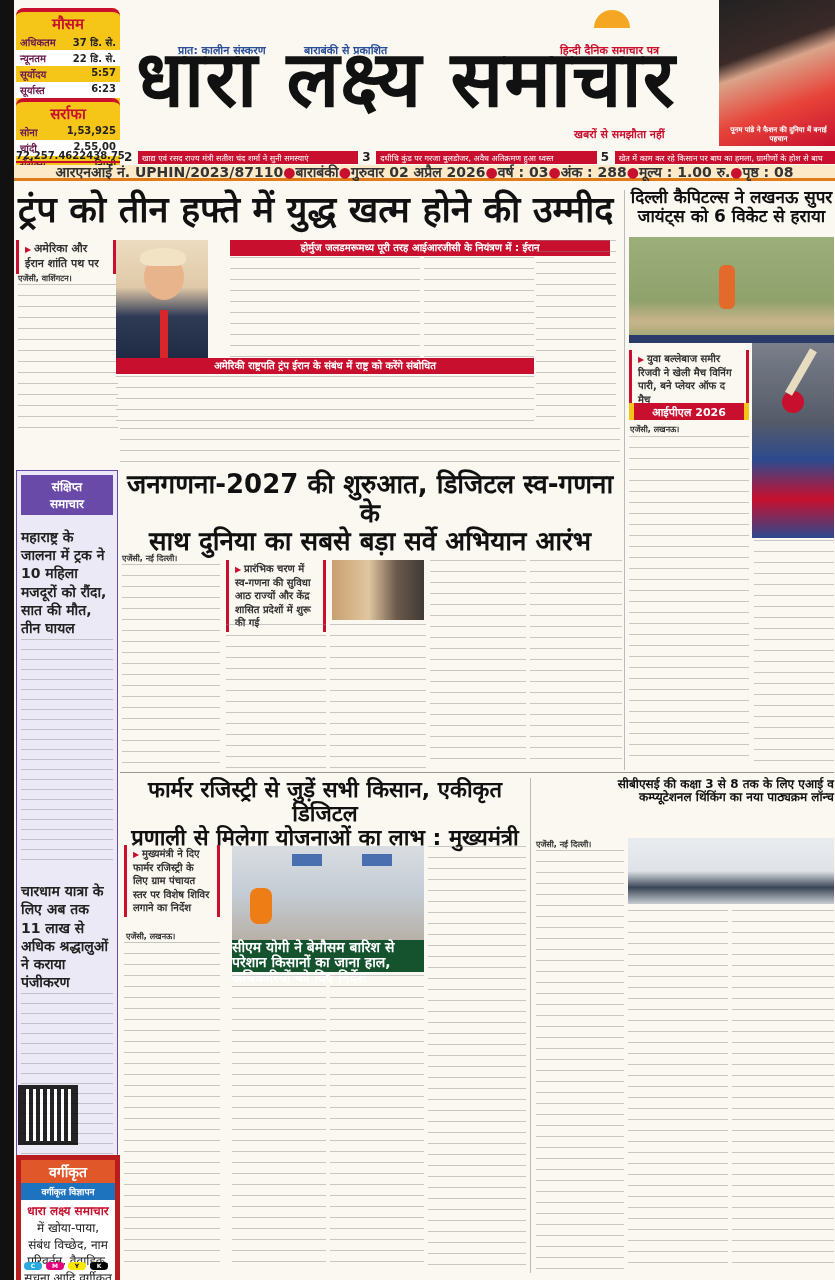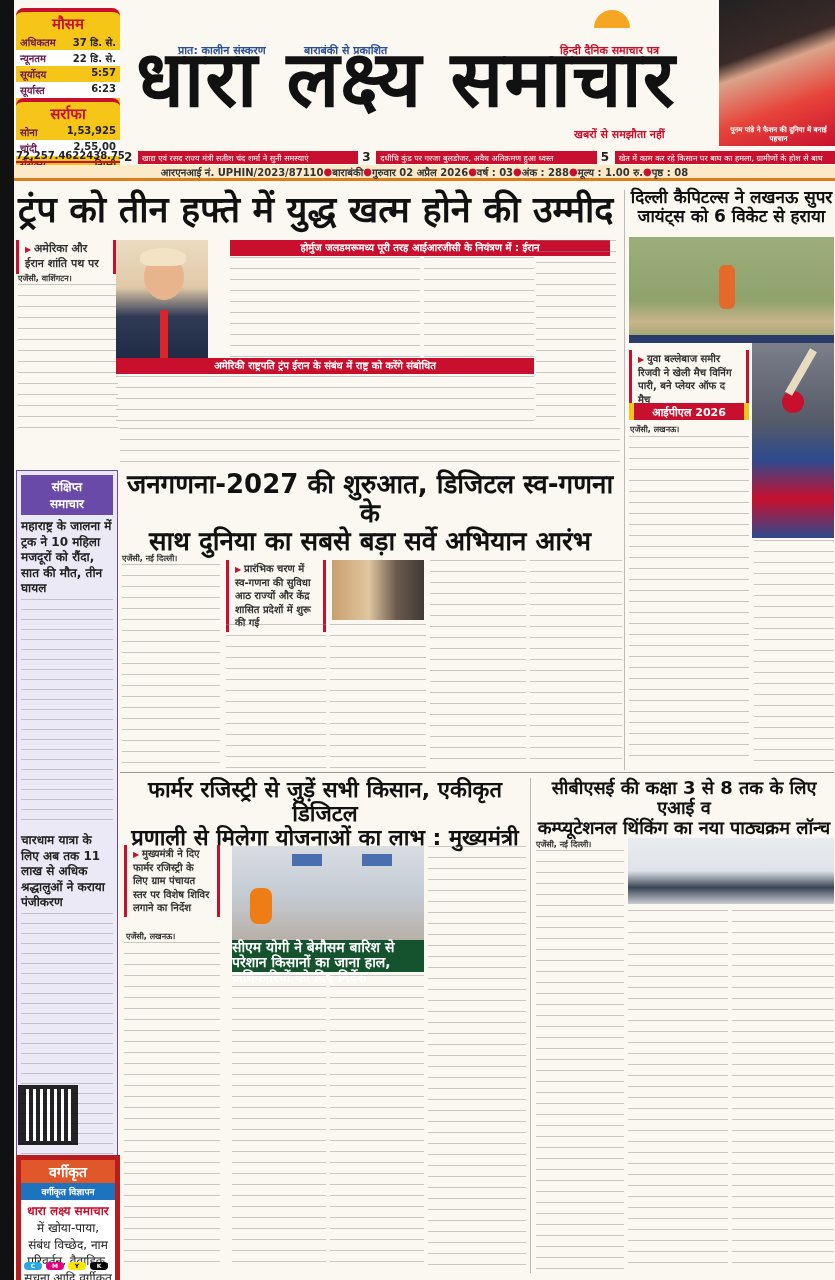--- a/index.html
+++ b/index.html
@@ -17,35 +17,35 @@
 .small-blue{color:#2a4f9a;font-size:11px;font-weight:bold}
 .mast-title{position:absolute;left:122px;top:40px;font-size:78px;font-weight:900;letter-spacing:1px;color:#111;font-family:"DejaVu Sans",sans-serif;line-height:1}
 .sun{position:absolute;left:580px;top:10px;width:36px;height:18px;background:#f5a623;border-radius:36px 36px 0 0}
 .tagline{position:absolute;left:432px;top:124px;font-size:11px;color:#c8102e;font-weight:bold}
 .photo-girl{position:absolute;left:705px;top:0;width:116px;height:146px;background:linear-gradient(160deg,#222 0%,#3a2a28 35%,#d9a48a 45%,#e7443a 70%,#c8102e 100%)}
 .girl-cap{position:absolute;left:712px;top:125px;width:105px;font-size:7px;color:#fff;text-align:center;font-weight:bold}
 .teasers{position:absolute;left:110px;top:150px;width:711px;height:14px;display:flex;gap:4px;align-items:center}
 .teaser{display:flex;align-items:center;gap:2px;flex:1}
 .teaser .num{font-weight:bold;font-size:12px;color:#222;width:12px}
 .teaser .txt{background:#c8102e;color:#fff;font-size:8px;padding:1px 4px;flex:1;white-space:nowrap;overflow:hidden}
-.dateline{position:absolute;left:0;top:165px;width:821px;height:16px;background:#fce9c8;border-bottom:3px solid #e07b1a;font-size:10px;font-weight:bold;color:#333;display:flex;justify-content:center;align-items:center;gap:0}
+.dateline{position:absolute;left:0;top:165px;width:821px;height:16px;background:#fce9c8;border-bottom:3px solid #e07b1a;font-size:14px;font-weight:bold;color:#333;display:flex;justify-content:center;align-items:center;gap:0}
 .dateline .dot{color:#c8102e}
 
 .h1{position:absolute;font-weight:bold;color:#111;line-height:1.1}
 .redbar{position:absolute;background:#c8102e;color:#fff;font-weight:bold;text-align:center;font-size:10px;line-height:16px}
 .orangebar{position:absolute;background:#14532d;color:#fff;font-weight:bold;text-align:left;font-size:14px;line-height:15px}
 .textcol{position:absolute;font-size:7px;color:#555;line-height:11px;overflow:hidden;text-align:justify}
 .textcol .fill{background:repeating-linear-gradient(180deg,#8a8a8a 0 1px,transparent 1px 11px);height:100%;opacity:.45}
 .sidehl{position:absolute;border-left:3px solid #c8102e;border-right:3px solid #c8102e;padding:2px 6px;font-size:11px;font-weight:bold;color:#333;line-height:1.35}
 .sidehl .tri{color:#c8102e;font-size:8px}
 .dateline-small{position:absolute;font-size:8px;color:#333;font-weight:bold}
 .img{position:absolute;overflow:hidden}
 .brief{position:absolute;left:2px;top:470px;width:102px;height:690px;background:#ece9f6;border:1px solid #6a4aa8}
 .brief .hdr{background:#6a4aa8;color:#fff;text-align:center;font-weight:bold;font-size:12px;padding:3px 16px;margin:4px 4px 2px 4px}
-.brief h4{font-size:12px;color:#222;margin:4px 4px 2px 4px;line-height:1.3}
+.brief h4{font-size:14px;color:#222;margin:13px 4px 2px 4px;line-height:1.3}
 .brief .t{margin:0 4px;height:80px;background:repeating-linear-gradient(180deg,#9a9a9a 0 1px,transparent 1px 10px);opacity:.5}
 .cls-box{position:absolute;left:2px;top:1155px;width:104px;border:5px solid #b91c1c;background:#fff}
 .cls-box .h{background:#e0572a;color:#fff;text-align:center;font-weight:bold;font-size:14px;padding:2px 0}
 .cls-box .s{background:#1e73be;color:#fff;text-align:center;font-size:9px;font-weight:bold;padding:2px 0}
 .cls-box .b{font-size:12px;color:#222;text-align:center;padding:3px 3px;line-height:1.4}
 .cls-box .b .red{color:#c8102e;font-weight:bold}
 .reg{position:absolute;left:10px;top:1262px;display:flex;gap:4px}
 .reg span{display:inline-block;width:18px;height:8px;border-radius:4px;font-size:6px;text-align:center;line-height:8px;font-weight:bold}
 .qr{position:absolute;left:4px;top:1085px;width:60px;height:60px;background:
  repeating-linear-gradient(90deg,#000 0 4px,#fff 4px 7px),#fff;opacity:.85;border:4px solid #000}
@@ -237,21 +237,21 @@
       <div class="fill"></div>
     </div>
   <div class="textcol" style="left:316px;top:975px;width:94px;height:295px">
       <div class="fill"></div>
     </div>
   <div class="textcol" style="left:414px;top:846px;width:98px;height:424px">
       <div class="fill"></div>
     </div>
   <div class="vline" style="left:516px;top:778px;height:495px"></div>
 
-  <div class="h1" style="left:520px;top:778px;width:300px;font-size:18px;text-align:center">
+  <div class="h1" style="left:520px;top:778px;width:300px;font-size:12px;text-align:right">
     <div>सीबीएसई की कक्षा 3 से 8 तक के लिए एआई व</div>
     <div>कम्प्यूटेशनल थिंकिंग का नया पाठ्यक्रम लॉन्च</div>
   </div>
   <div class="dateline-small" style="left:522px;top:838px">एजेंसी, नई दिल्ली।</div>
   <div class="textcol" style="left:522px;top:850px;width:88px;height:420px">
       <div class="fill"></div>
     </div>
   <div class="img" style="left:614px;top:838px;width:206px;height:66px;background:linear-gradient(180deg,#e9ecef 0%,#dfe3e8 50%,#3a4656 75%,#c8ccd2 100%)"></div>
   <div class="textcol" style="left:614px;top:910px;width:100px;height:360px">
       <div class="fill"></div>

